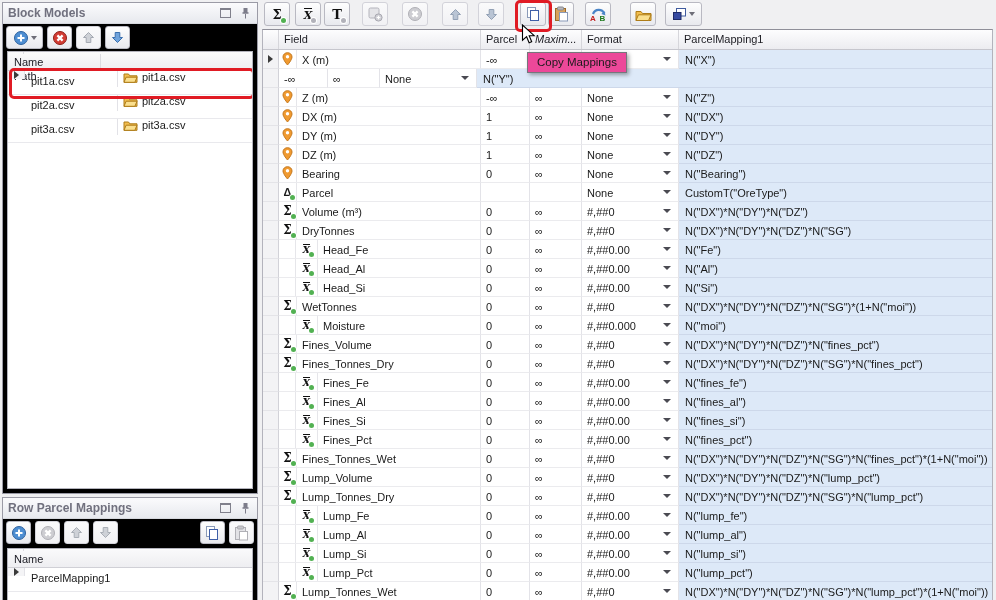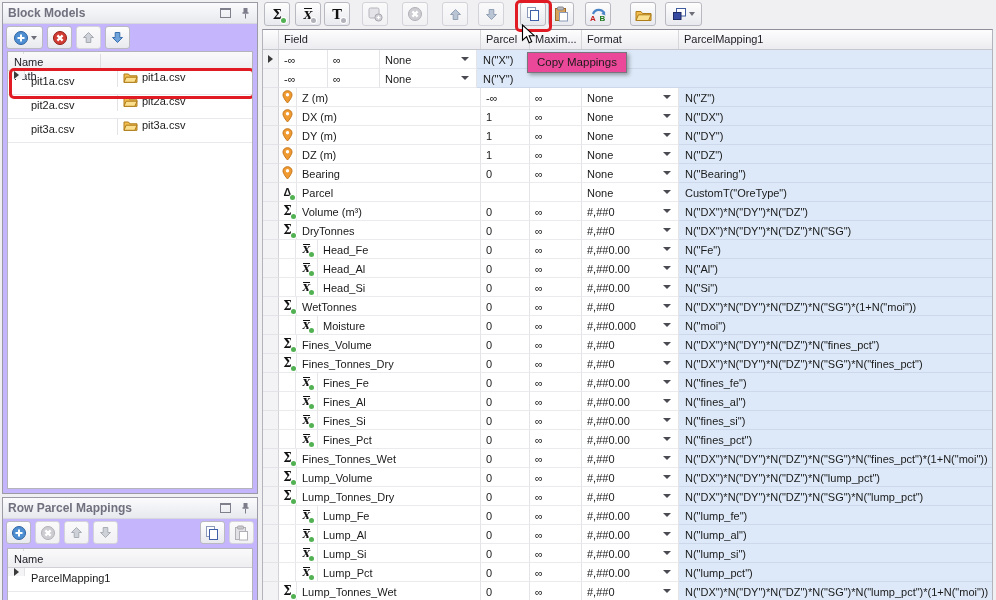--- a/index.html
+++ b/index.html
@@ -1,19 +1,19 @@
 <!DOCTYPE html>
 <html><head>
 <meta charset="utf-8">
 <style>
   html,body{margin:0;padding:0;}
   body{width:996px;height:600px;position:relative;overflow:hidden;background:#f0f0f2;
        font-family:"Liberation Sans","DejaVu Sans",sans-serif;font-size:11px;color:#1a1a1a;
        -webkit-font-smoothing:antialiased;}
-  .panel{position:absolute;border:1px solid #9b9ba6;background:#c4b5fd;box-sizing:border-box;}
+  .panel{position:absolute;border:1px solid #9b9ba6;background:#000000;box-sizing:border-box;}
   .titlebar{height:20px;display:flex;align-items:center;padding:0 5px;
             background:linear-gradient(#fbfbfd,#e7e9ee);border-bottom:1px solid #d6d8de;}
   .titlebar .ttl{font-weight:bold;font-size:12px;color:#70707e;flex:1;}
   .tb-ico{width:14px;height:12px;display:flex;align-items:center;justify-content:center;margin-left:6px;cursor:default;}
   .float-glyph{width:9px;height:7px;border:1px solid #80808c;border-top:2px solid #80808c;display:inline-block;}
   .ptoolbar{height:27px;display:flex;align-items:center;padding:0 3px;gap:4px;}
   .btn{display:inline-flex;align-items:center;justify-content:center;height:23px;min-width:25px;
        border:1px solid #b9b9c2;border-radius:3px;background:linear-gradient(#fefefe,#e8e9ee);box-sizing:border-box;}
   .btn.dis{border-color:#d3d3da;background:linear-gradient(#fafafb,#f1f1f4);}
   .btn.split{min-width:37px;gap:2px;}
@@ -310,28 +310,39 @@
       <span class="caret"></span>
     </span>
     <div class="redring" style="left:253px;top:0;width:31px;height:26px;"></div>
   </div>
 
   <div id="mgrid">
     <div class="ghead">
       <span class="hc" style="width:16px;padding-left:0;"></span>
       <span class="hc" style="width:202px;">Field</span>
       <span class="hc" style="width:49px;">Parcel</span>
-      <span class="hc" style="width:52px;">Maxim...</span>
+      <span class="hc" style="width:52px;font-style:italic;">Maxim...</span>
       <span class="hc" style="width:97px;">Format</span>
       <span class="hc" style="flex:1;border-right:none;">ParcelMapping1</span>
     </div>
     <div id="mg-rows">
         <div class="trow">
           <div class="c-ind">
             <span class="tri"></span>
+          </div>
+          <div class="c-field">
+            <span class="icon-box">
+              <span class="iconwrap">
+                <svg width="11" height="14" viewBox="0 0 11 14">
+                  <path d="M5.5 .7 C2.9 .7 1 2.6 1 5 c0 2.9 4.5 8 4.5 8 S10 7.9 10 5 C10 2.6 8.1 .7 5.5 .7 Z" fill="#f09a30" stroke="#c4761a"></path>
+                  <circle cx="5.5" cy="4.7" r="1.7" fill="#fff"></circle>
+                </svg>
+              </span>
+            </span>
+            <span class="flabel">X (m)</span>
           </div>
           <div class="c-min">-∞</div>
           <div class="c-max">∞</div>
           <div class="c-fmt"><span>None</span><span class="fmt-caret"></span></div>
           <div class="c-map">N("X")</div>
         </div>
         <div class="trow">
           <div class="c-ind"></div>
           <div class="c-min">-∞</div>
           <div class="c-max">∞</div>

